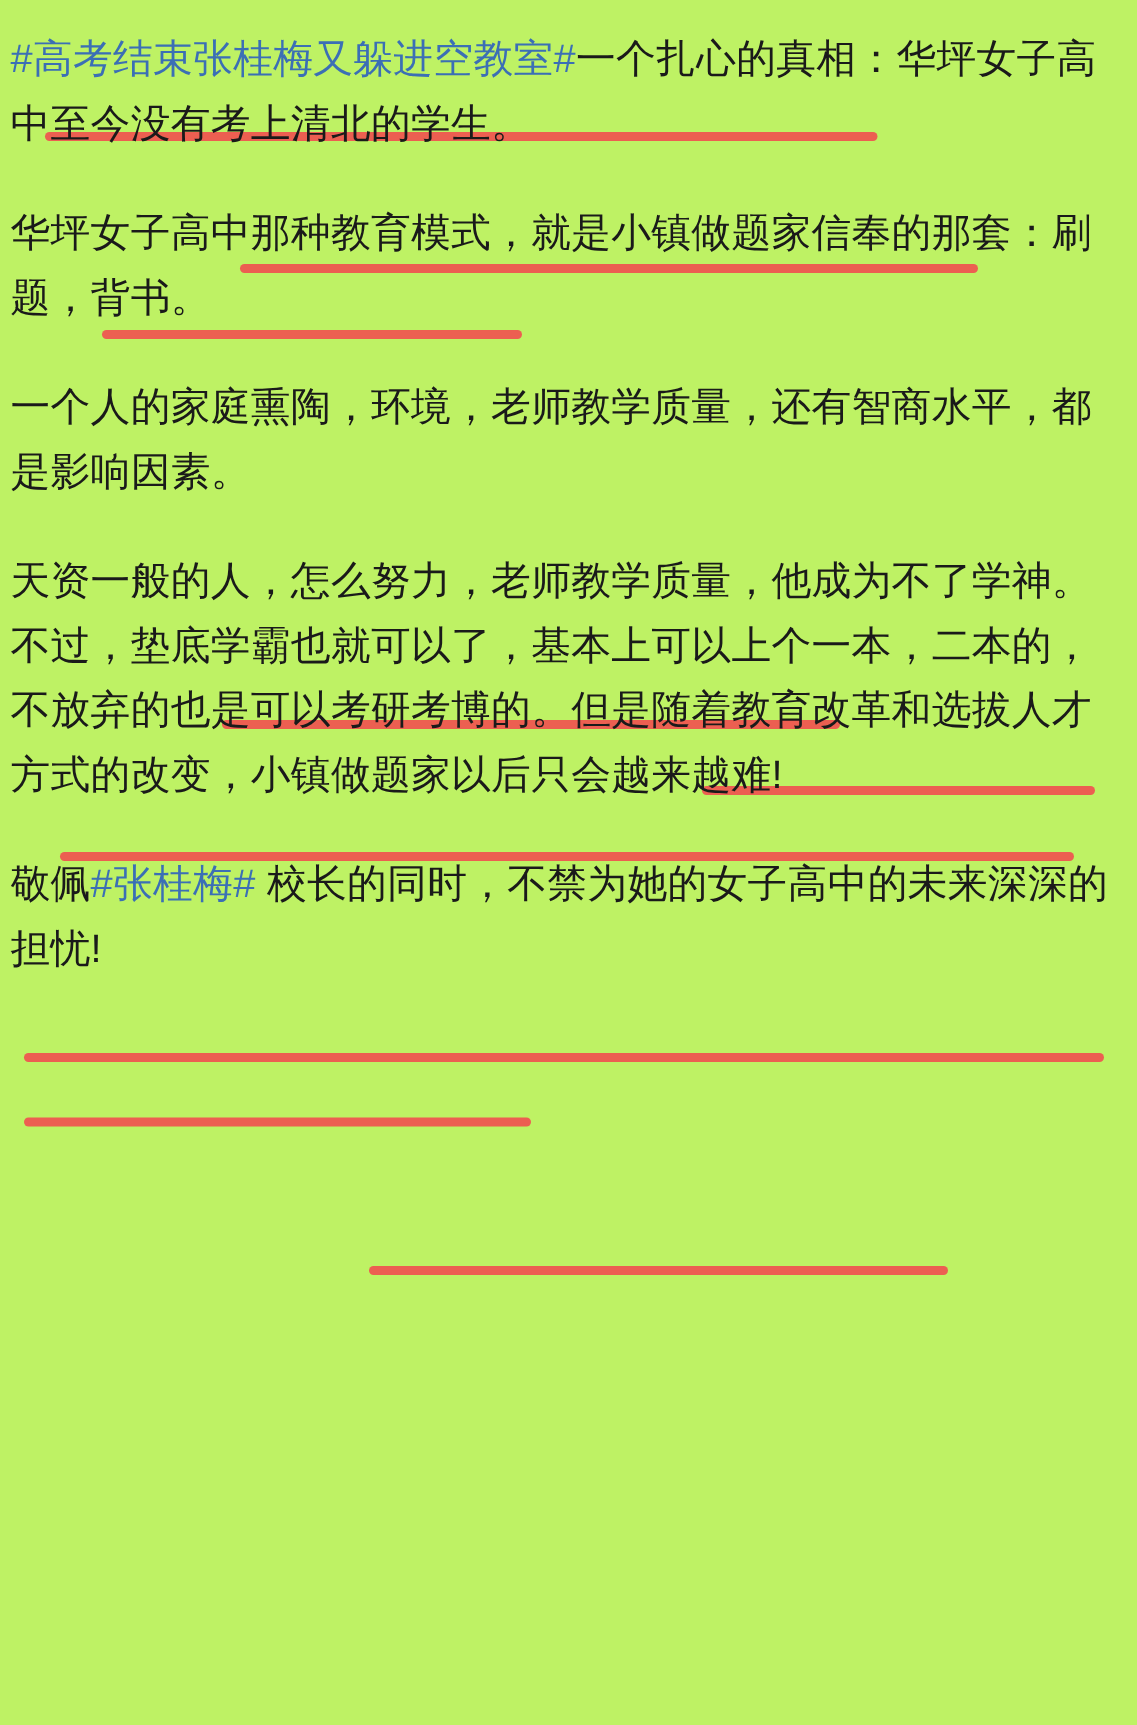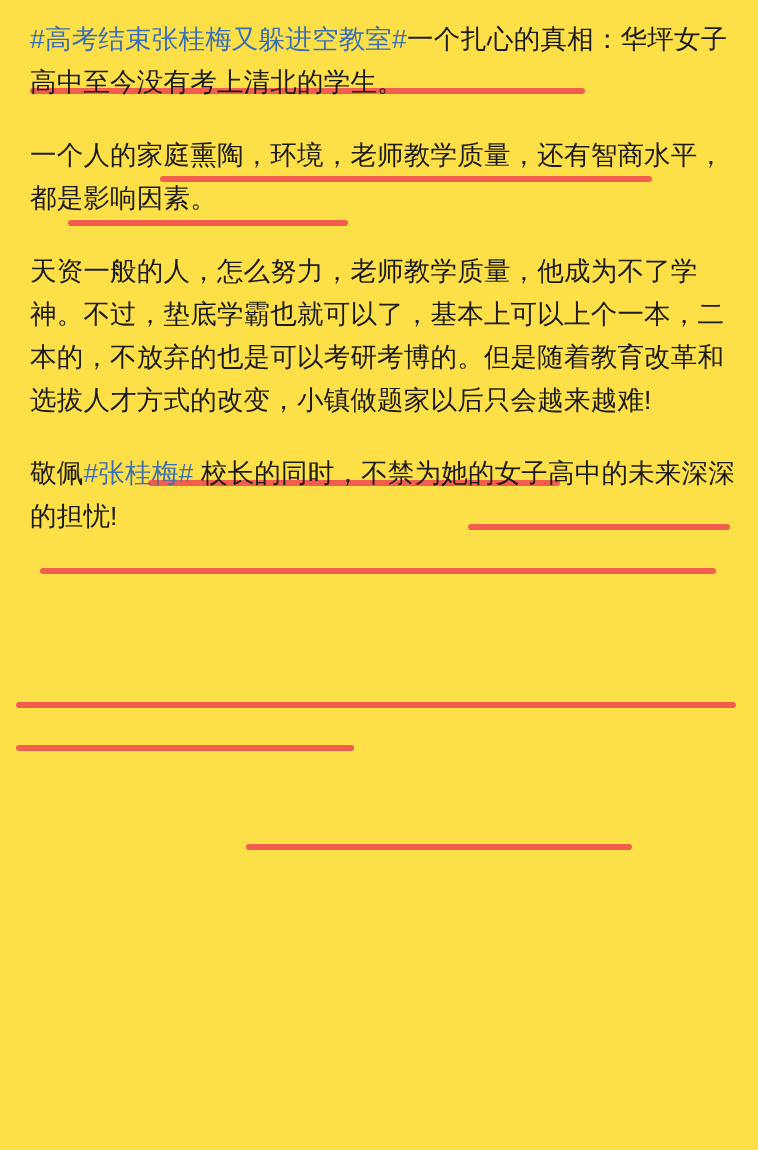--- a/index.html
+++ b/index.html
@@ -9,23 +9,23 @@
   }
   body {
     width: 758px;
     min-height: 1150px;
     font-family: "Liberation Sans", sans-serif;
   }
   .page {
     position: relative;
     width: 758px;
     min-height: 1150px;
-    background: #fde047;
+    background: #bef264;
     box-sizing: border-box;
-    padding: 18px 14px 10px 30px;
+    padding: 18px 14px 10px 7px;
     overflow: hidden;
   }
   .post-body {
     position: relative;
     z-index: 2;
     color: #1a1a1a;
     font-size: 26.5px;
     line-height: 43px;
     letter-spacing: 0.2px;
     font-family: "Liberation Sans", sans-serif;
@@ -70,20 +70,21 @@
       <div class="mark" style="left: 40px; top: 568px; width: 676px; height: 6px; background: rgb(240, 83, 79);"></div>
       <div class="mark" style="left: 16px; top: 702px; width: 720px; height: 6px; background: rgb(240, 83, 79);"></div>
       <div class="mark" style="left: 16px; top: 745px; width: 338px; height: 6px; background: rgb(240, 83, 79);"></div>
       <div class="mark" style="left: 246px; top: 844px; width: 386px; height: 6px; background: rgb(240, 83, 79);"></div>
     </div>
 
   <div class="post-body">
     <p class="para"><span class="topic">#高考结束张桂梅又躲进空教室#</span><span>一个扎心的真相：华坪女子高中至今没有考上清北的学生。</span></p>
 
 
+    <p class="para"><span>华坪女子高中那种教育模式，就是小镇做题家信奉的那套：刷题，背书。</span></p>
 
 
     <p class="para"><span>一个人的家庭熏陶，环境，老师教学质量，还有智商水平，都是影响因素。</span></p>
 
     <p class="para"><span>天资一般的人，怎么努力，老师教学质量，他成为不了学神。不过，垫底学霸也就可以了，基本上可以上个一本，二本的，不放弃的也是可以考研考博的。但是随着教育改革和选拔人才方式的改变，小镇做题家以后只会越来越难!</span></p>
 
     <p class="para"><span>敬佩</span><span class="topic">#张桂梅#</span><span> 校长的同时，不禁为她的女子高中的未来深深的担忧!</span></p>
   </div>
 
 </div>

